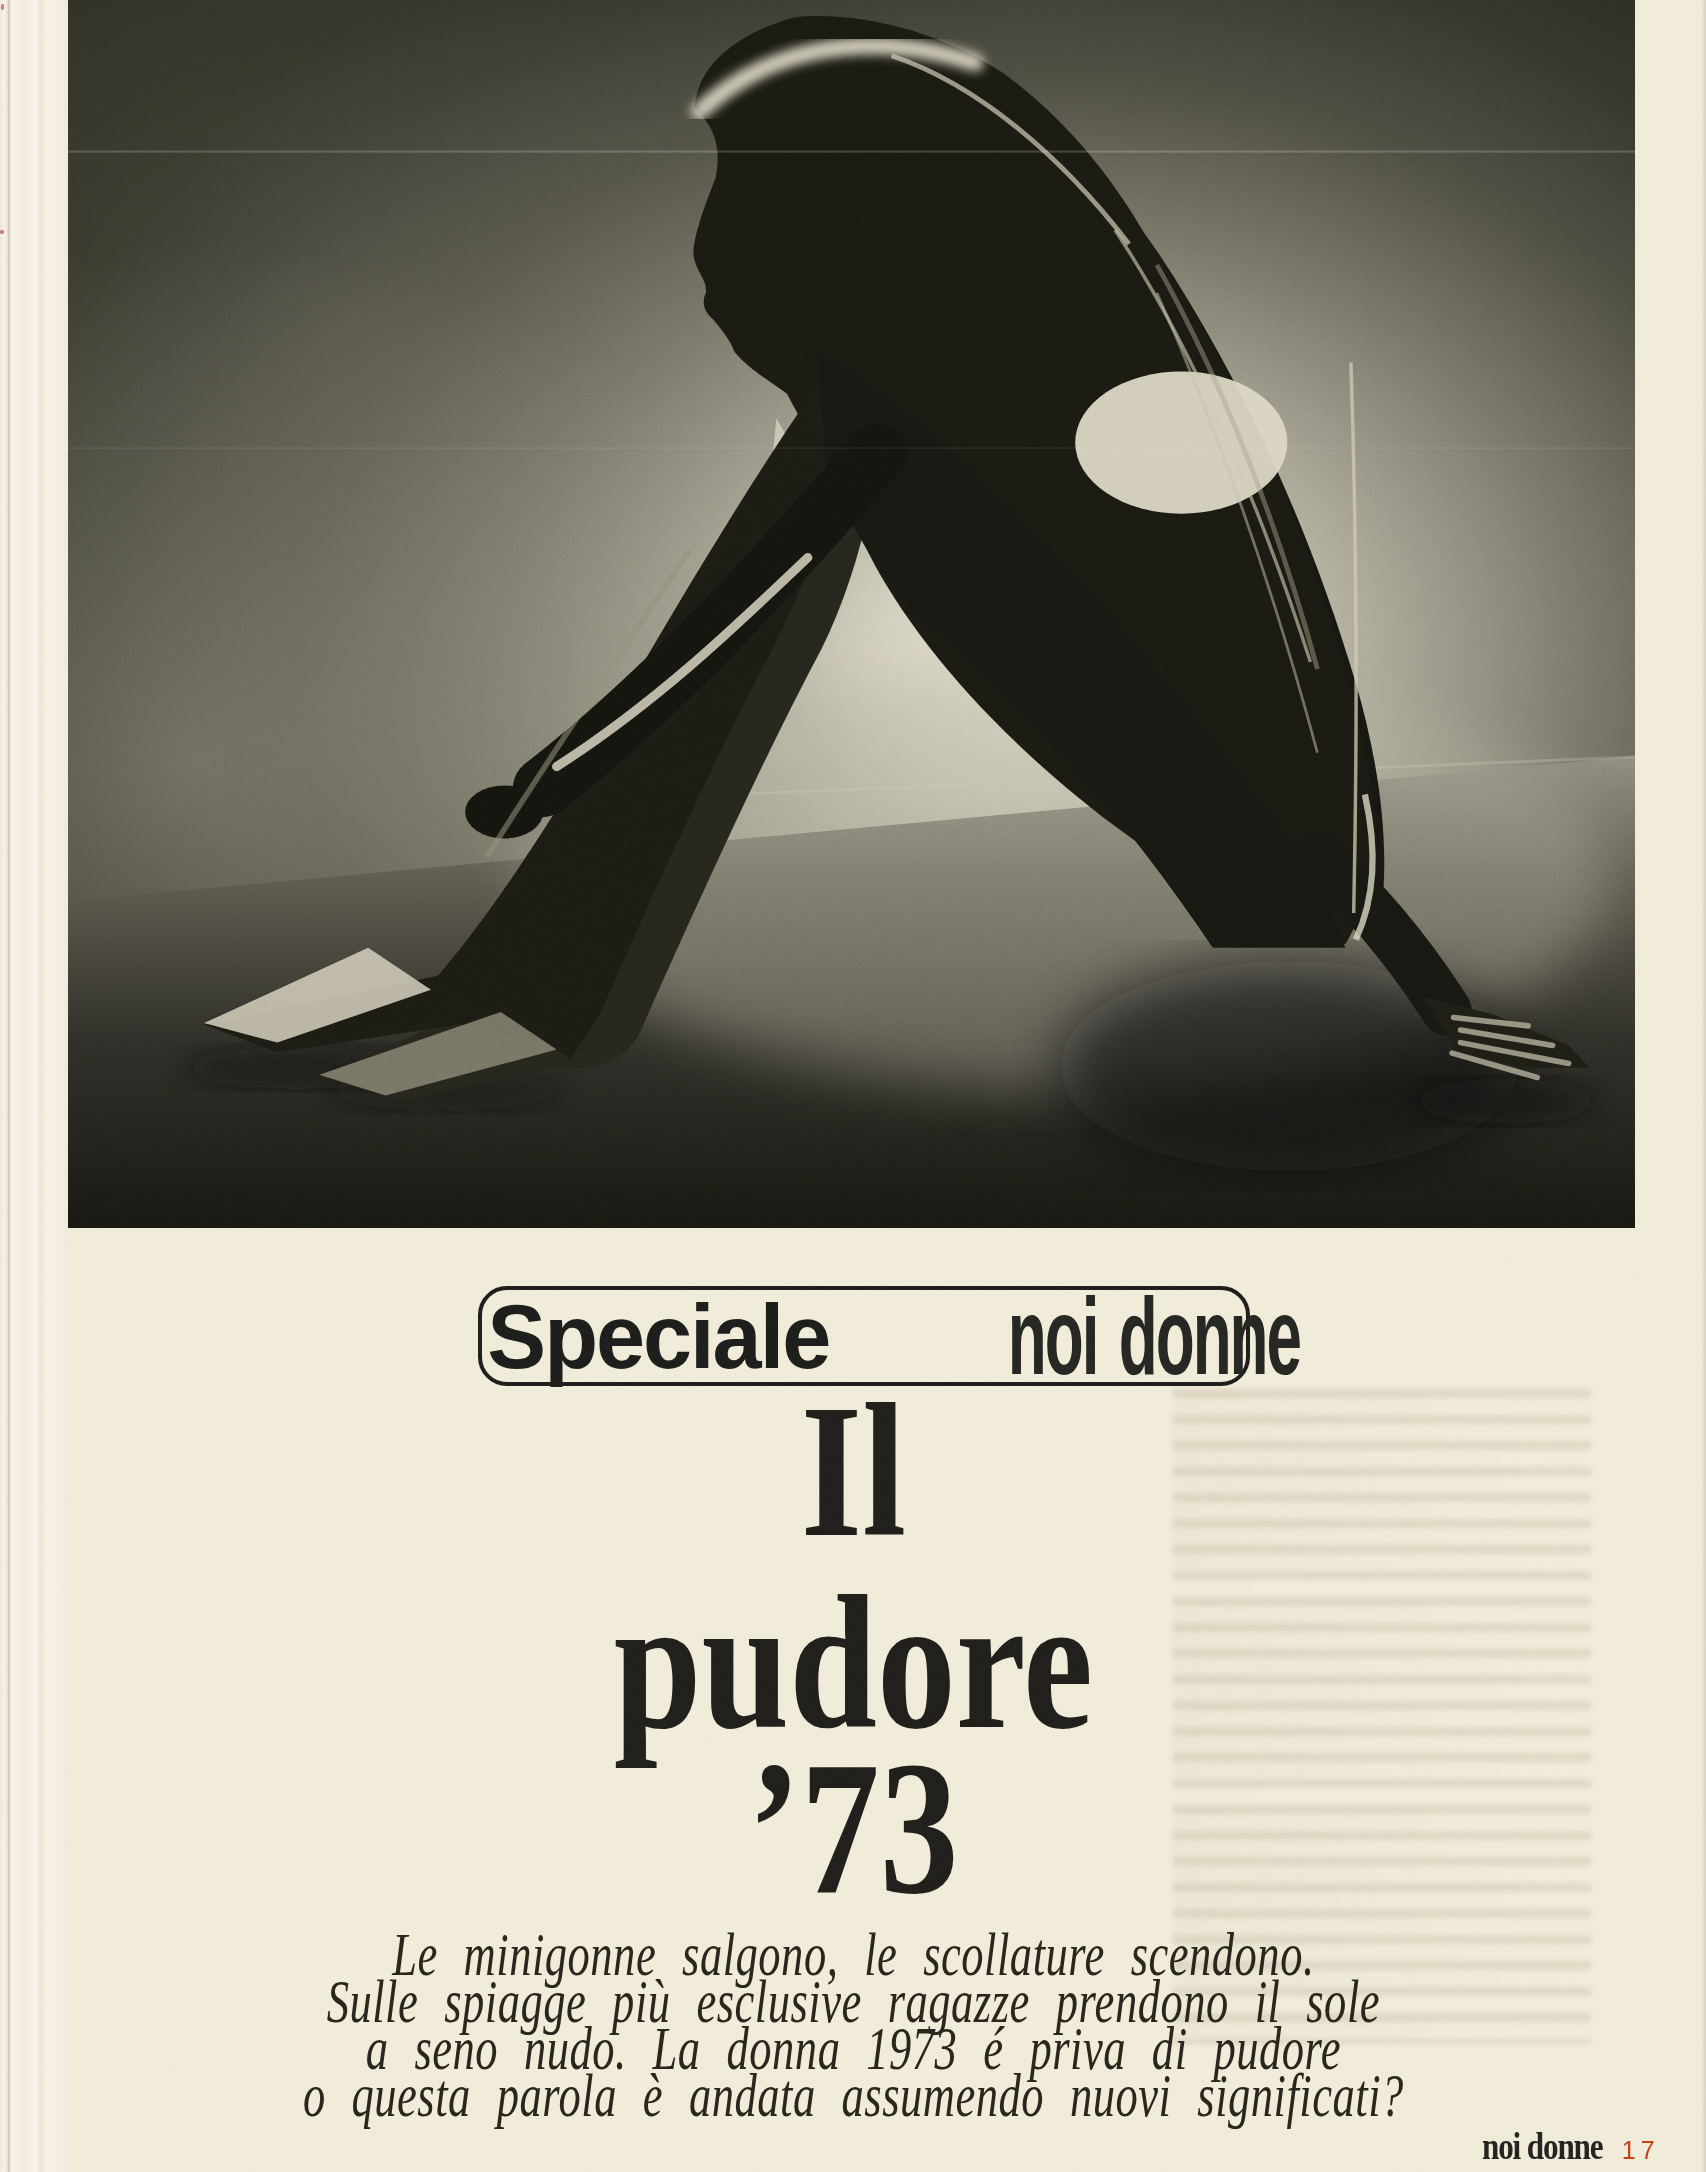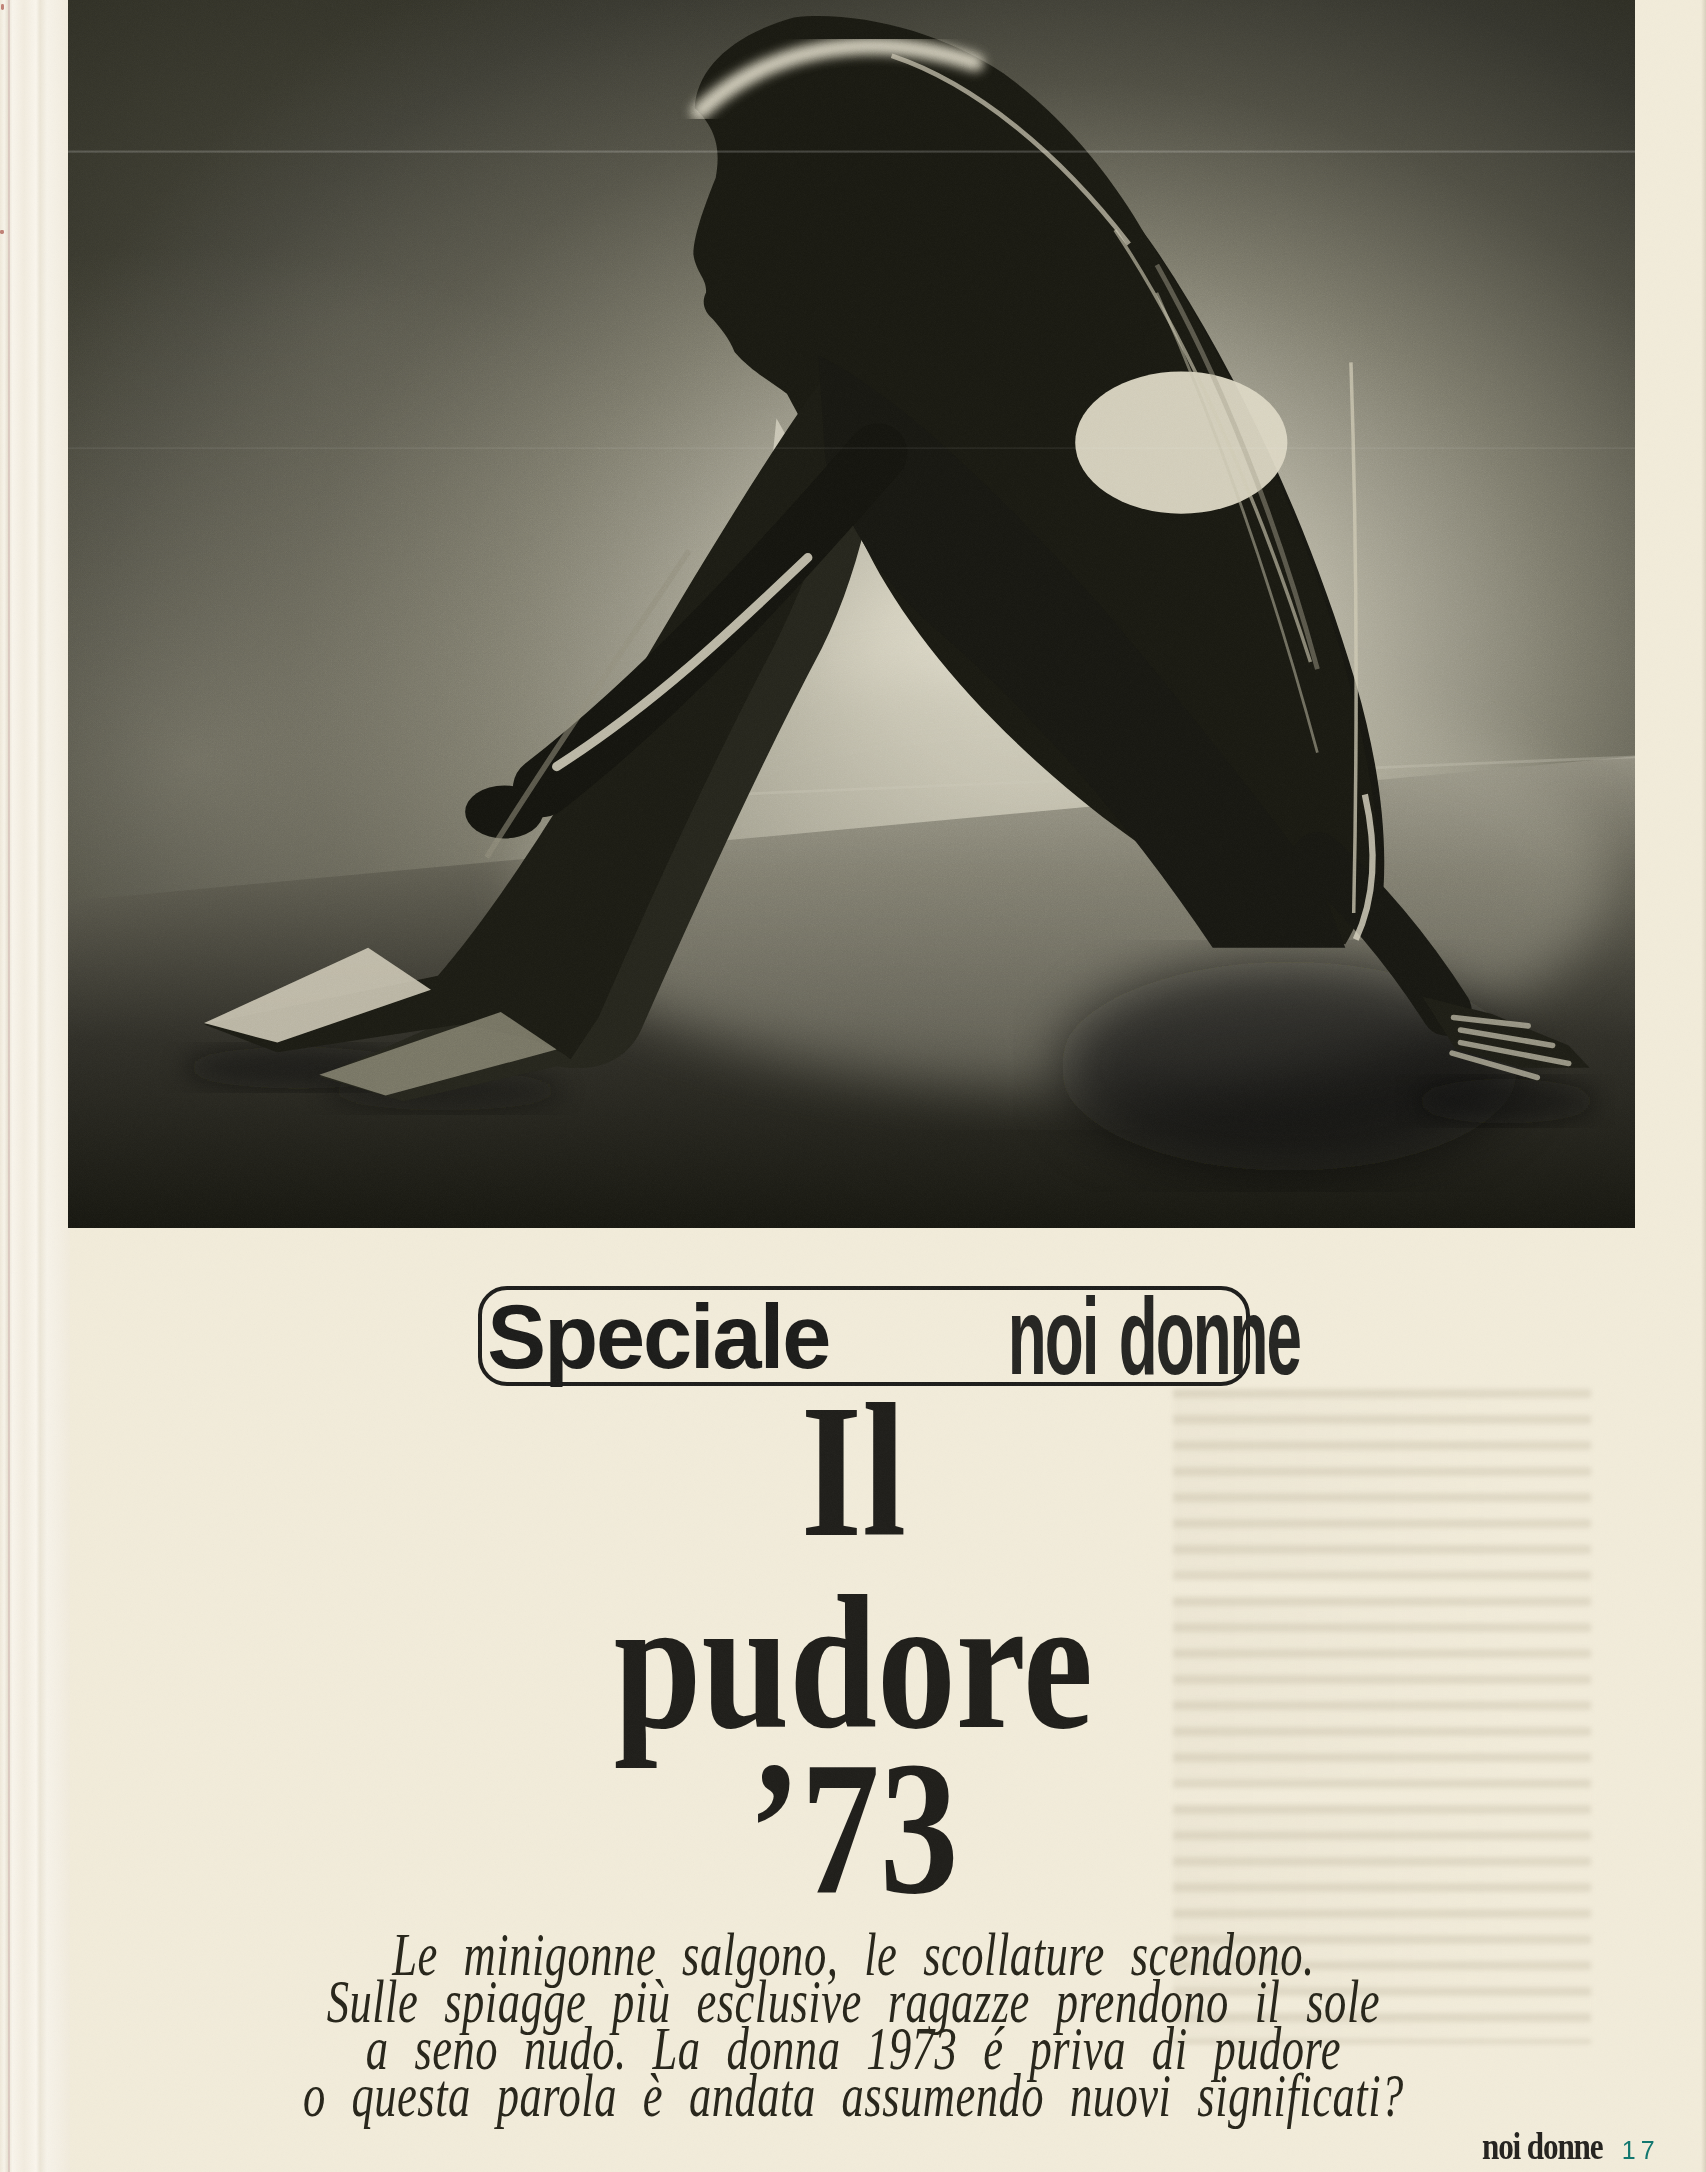--- a/index.html
+++ b/index.html
@@ -85,21 +85,21 @@
     position:absolute; left:1482px; top:2124px;
     display:flex; align-items:baseline; gap:11px; white-space:nowrap;
   }
   .footer-logo{
     font-family:"Liberation Serif","DejaVu Serif",serif; font-weight:bold;
     font-size:38px; letter-spacing:-1.4px; color:#23211d;
     transform:scaleX(.82); transform-origin:left bottom; display:inline-block;
   }
   .footer-page{
     font-family:"Liberation Sans","DejaVu Sans",sans-serif;
-    font-size:25px; letter-spacing:4.9px; color:#0f766e; margin-left:-18px;
+    font-size:25px; letter-spacing:4.9px; color:#c2410c; margin-left:-18px;
   }
   .page-grain{position:absolute; left:0; top:0; width:1707px; height:2172px; opacity:.045; pointer-events:none;}
 </style>
 </head>
 <body>
 
 <div class="page">
 
   <div class="scan-strip"></div>
   <span class="scan-speck" style="left:0.7px; top:4.2px;"></span>

